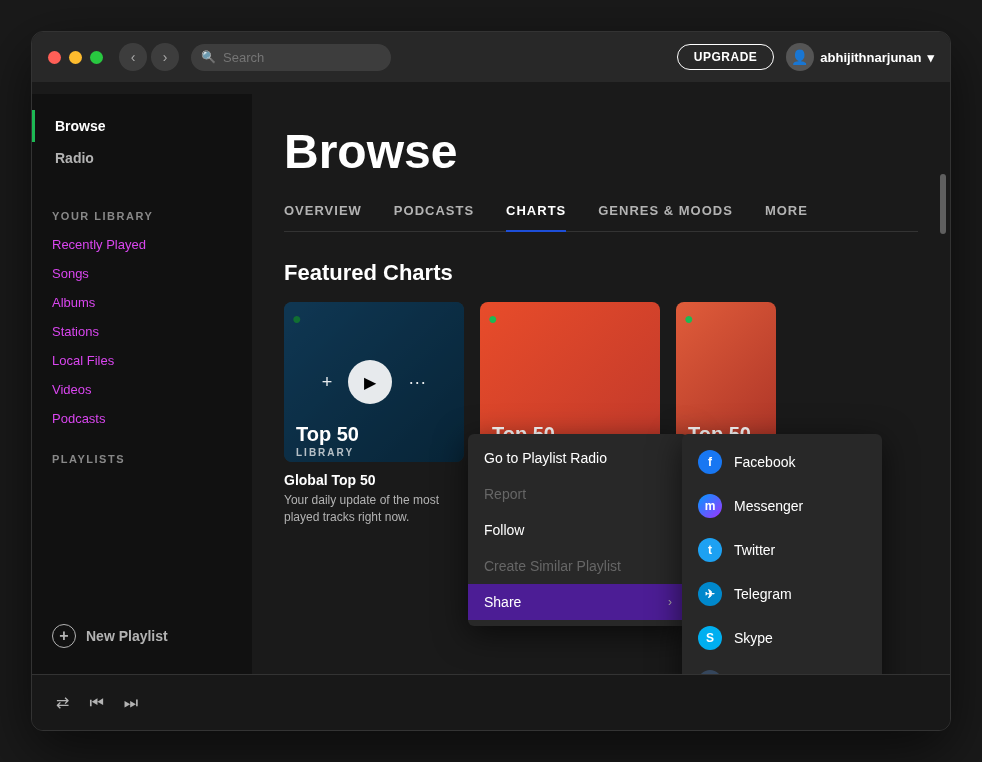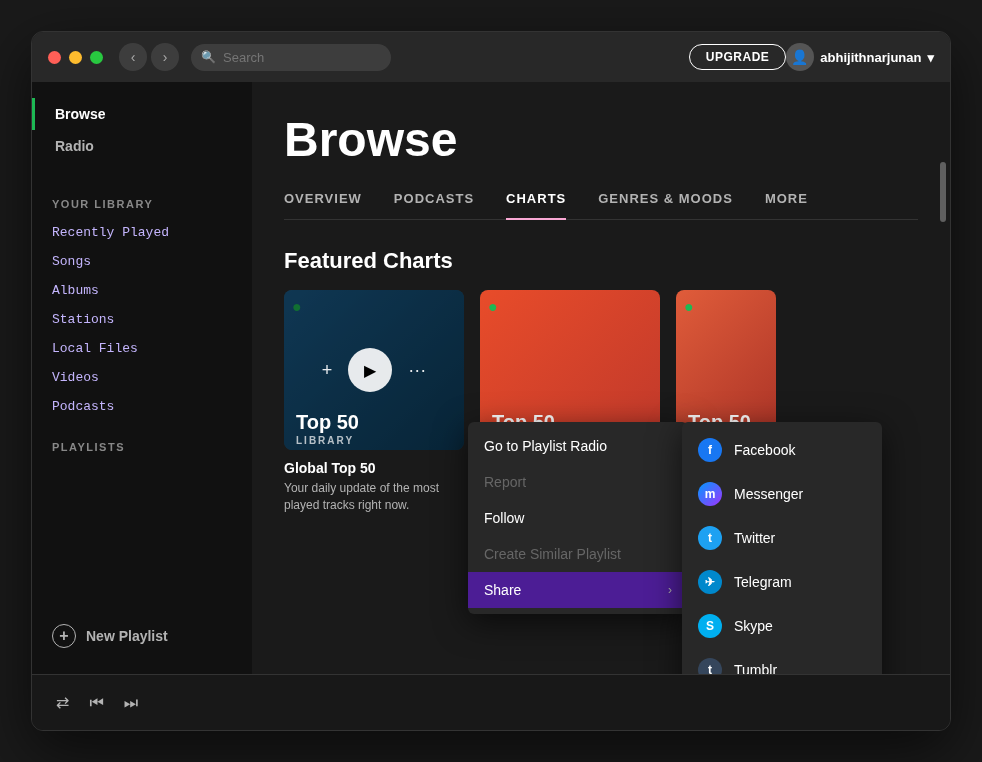--- a/index.html
+++ b/index.html
@@ -96,20 +96,21 @@
       top: 50%;
       transform: translateY(-50%);
       color: #aaa;
       font-size: 12px;
       pointer-events: none;
     }
 
     .header-right {
       display: flex;
       align-items: center;
+      gap: 12px;
     }
 
     .upgrade-btn {
       background: transparent;
       border: 1px solid #fff;
       border-radius: 20px;
       color: #fff;
       padding: 5px 16px;
       font-size: 12px;
       font-weight: 700;
@@ -137,20 +138,21 @@
       justify-content: center;
       font-size: 14px;
       color: #ccc;
     }
 
     
     .main-layout {
       display: flex;
       flex: 1;
       overflow: hidden;
+      margin-top: 12px;
     }
 
     
     .sidebar {
       width: 220px;
       background: #111;
       flex-shrink: 0;
       display: flex;
       flex-direction: column;
       padding-bottom: 16px;
@@ -186,25 +188,24 @@
     }
 
     .sidebar-sub-items {
       padding: 0;
     }
 
     .sidebar-sub-item {
       display: flex;
       align-items: flex-end;
       padding: 7px 20px;
-      color: #c4b5fd;
+      color: #d946ef;
       font-size: 13px;
       font-weight: 500;
       cursor: pointer;
-      font-family: Liberation Mono, monospace;
     }
 
     .new-playlist-btn {
       display: flex;
       align-items: center;
       gap: 10px;
       padding: 10px 20px;
       color: #b3b3b3;
       font-size: 14px;
       font-weight: 600;
@@ -252,21 +253,21 @@
       font-weight: 700;
       letter-spacing: 1px;
       color: #b3b3b3;
       cursor: pointer;
       padding-bottom: 12px;
       border-bottom: 2px solid transparent;
       margin-bottom: -1px;
     }
     .tab.active {
       color: #fff;
-      border-bottom: 2px solid #f9a8d4;
+      border-bottom: 2px solid #1d4ed8;
     }
 
     .section-title {
       font-size: 22px;
       font-weight: 700;
       color: #fff;
       margin-bottom: 16px;
     }
 
     .charts-grid {

